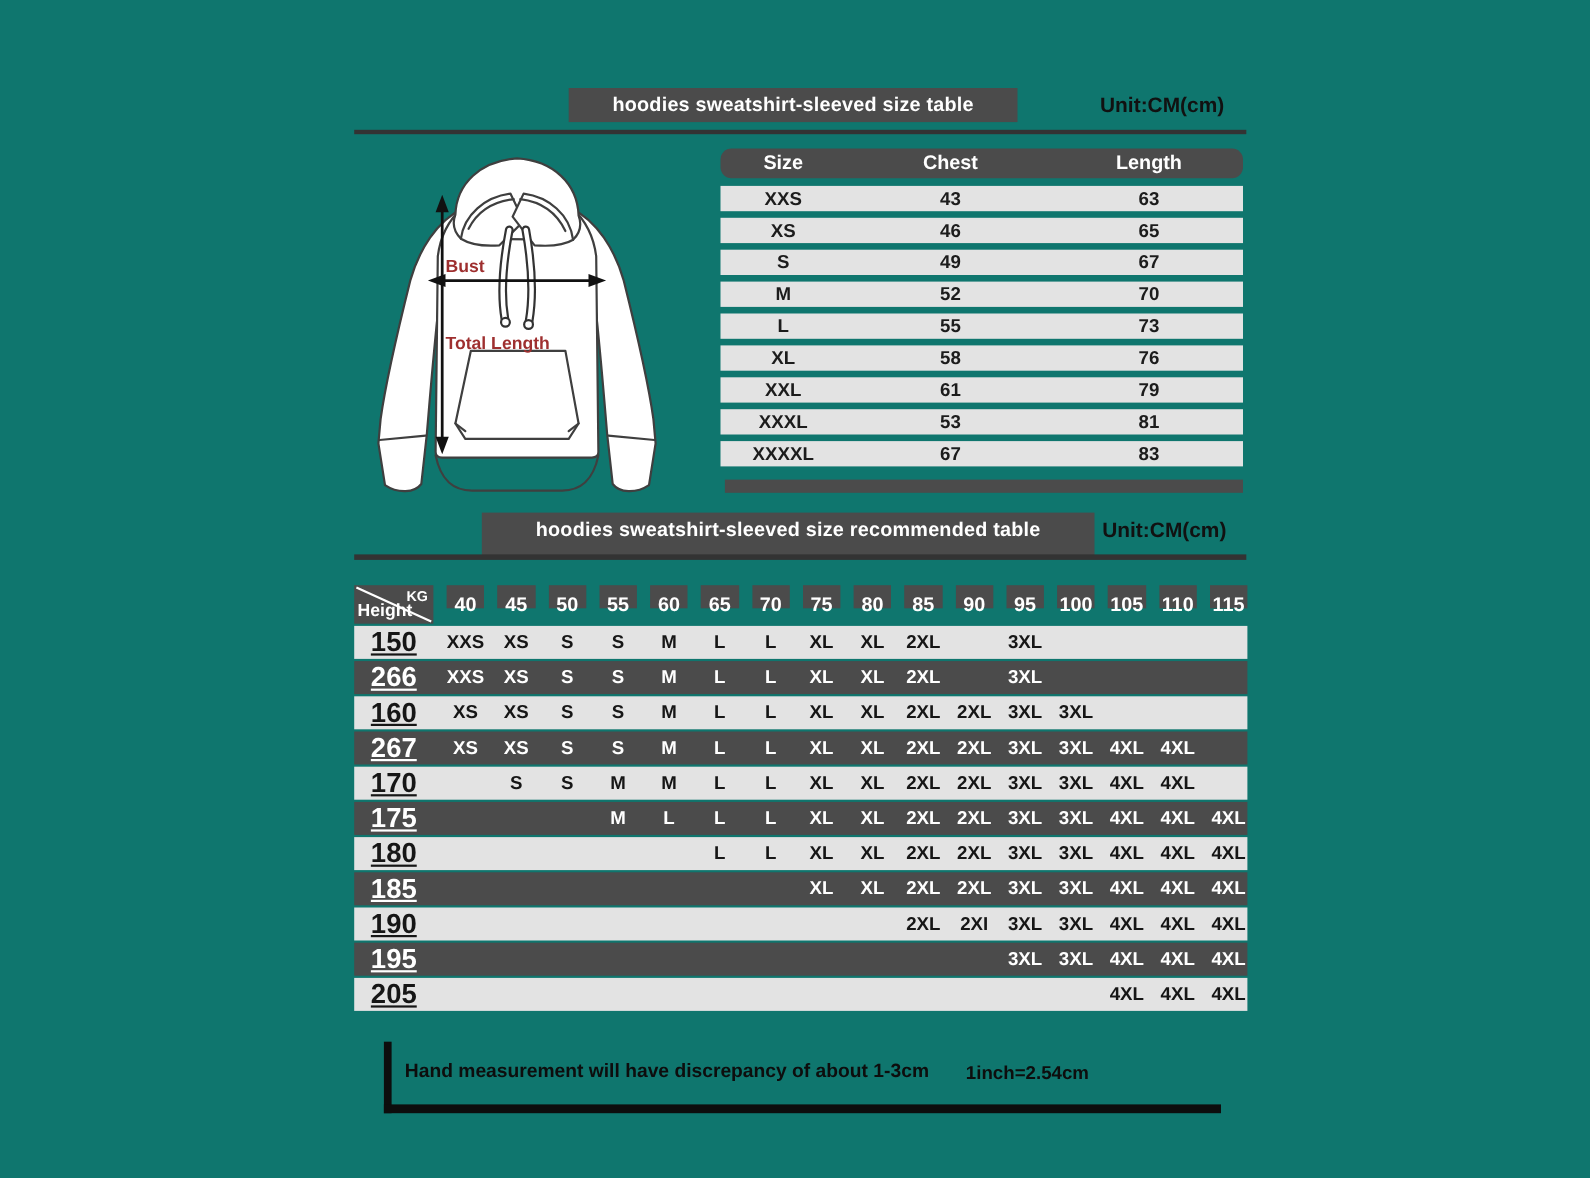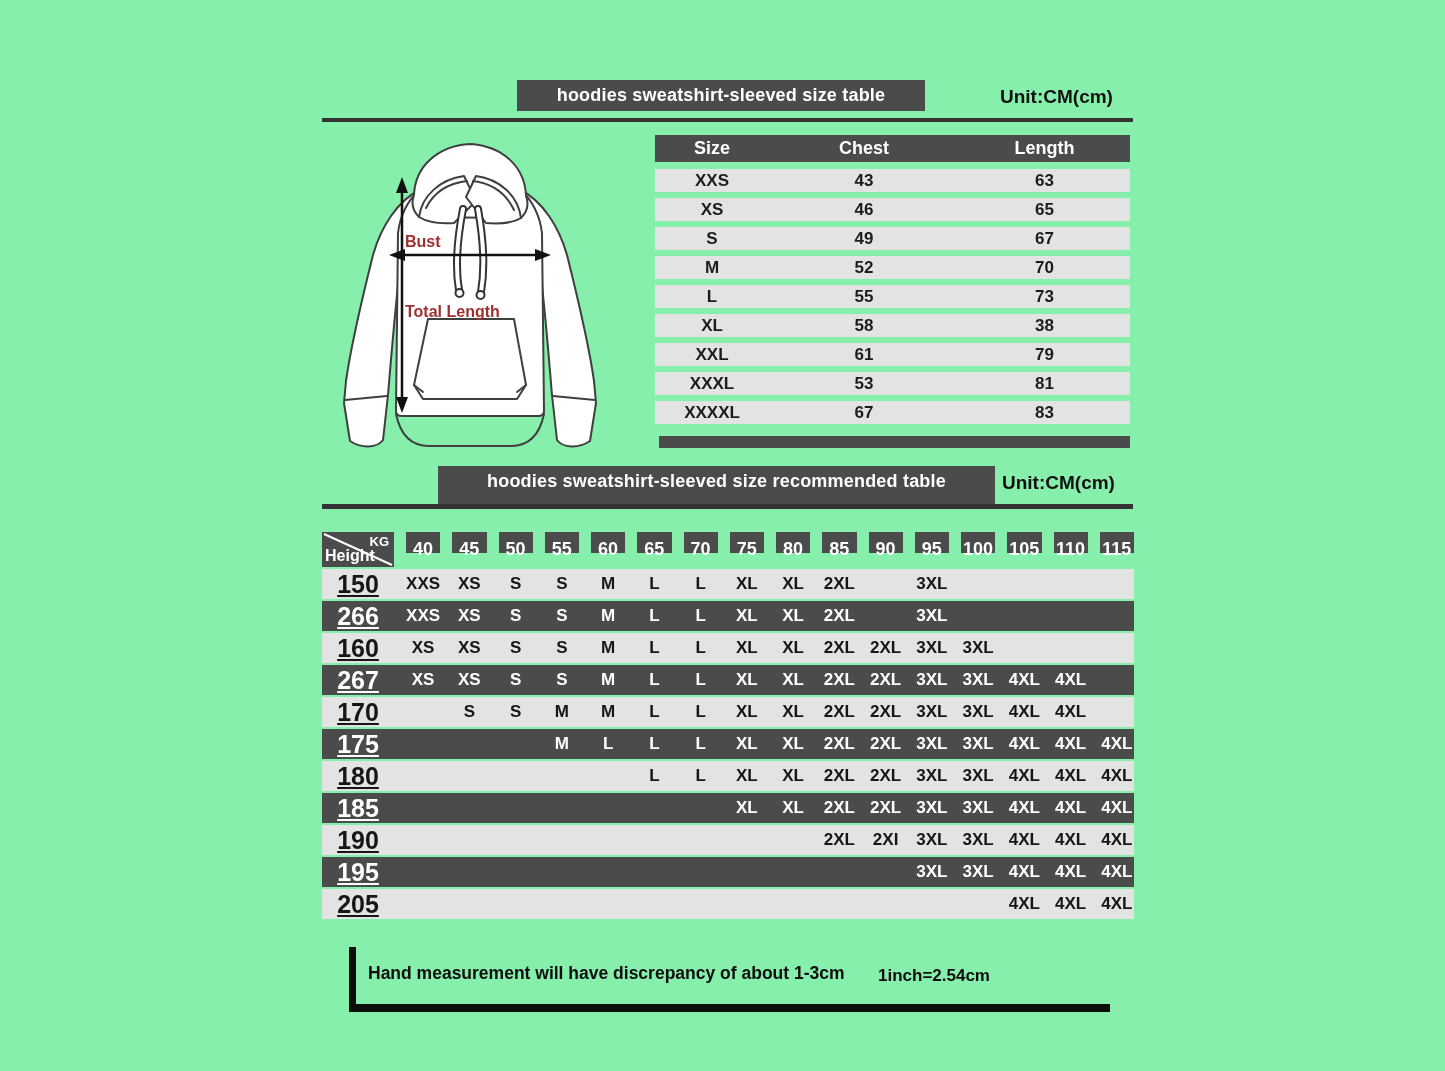--- a/index.html
+++ b/index.html
@@ -1,20 +1,20 @@
 <!DOCTYPE html>
 <html><head>
 <meta charset="utf-8">
 <style>
   html, body { margin: 0; padding: 0; background: #fff; }
   .canvas {
     position: relative;
     width: 1445px;
     height: 1071px;
-    background: #86efac;
+    background: #0f766e;
     font-family: "Liberation Sans", "DejaVu Sans", sans-serif;
     overflow: hidden;
     --dark: #4b4b4b;
     --light-row: #e3e3e3;
     --label-red: #9e2f2f;
     --ink: #111111;
   }
 
   .title-bar {
     position: absolute;
@@ -52,20 +52,21 @@
   .red-label { fill: var(--label-red); font-weight: bold; font-size: 16px; font-family: "Liberation Sans", "DejaVu Sans", sans-serif; }
 
   
   #size-table { position: absolute; left: 655px; top: 135px; width: 475px; }
   .st-header {
     display: grid; grid-template-columns: 24% 40% 36%;
     background: var(--dark); color: #fff;
     height: 27px; line-height: 27px;
     font-weight: bold; font-size: 18px; text-align: center;
     margin-bottom: 7px;
+    border-radius: 10px;
   }
   .st-row {
     display: grid; grid-template-columns: 24% 40% 36%;
     background: var(--light-row);
     height: 23px; line-height: 23px;
     font-weight: bold; font-size: 17px; color: #1c1c1c;
     text-align: center;
     margin-bottom: 6px;
   }
   #st-bottom-bar { position: absolute; left: 659px; top: 436px; width: 471px; height: 12px; background: var(--dark); }
@@ -174,21 +175,21 @@
           <div>70</div>
         </div>
         <div class="st-row">
           <div>L</div>
           <div>55</div>
           <div>73</div>
         </div>
         <div class="st-row">
           <div>XL</div>
           <div>58</div>
-          <div>38</div>
+          <div>76</div>
         </div>
         <div class="st-row">
           <div>XXL</div>
           <div>61</div>
           <div>79</div>
         </div>
         <div class="st-row">
           <div>XXXL</div>
           <div>53</div>
           <div>81</div>

